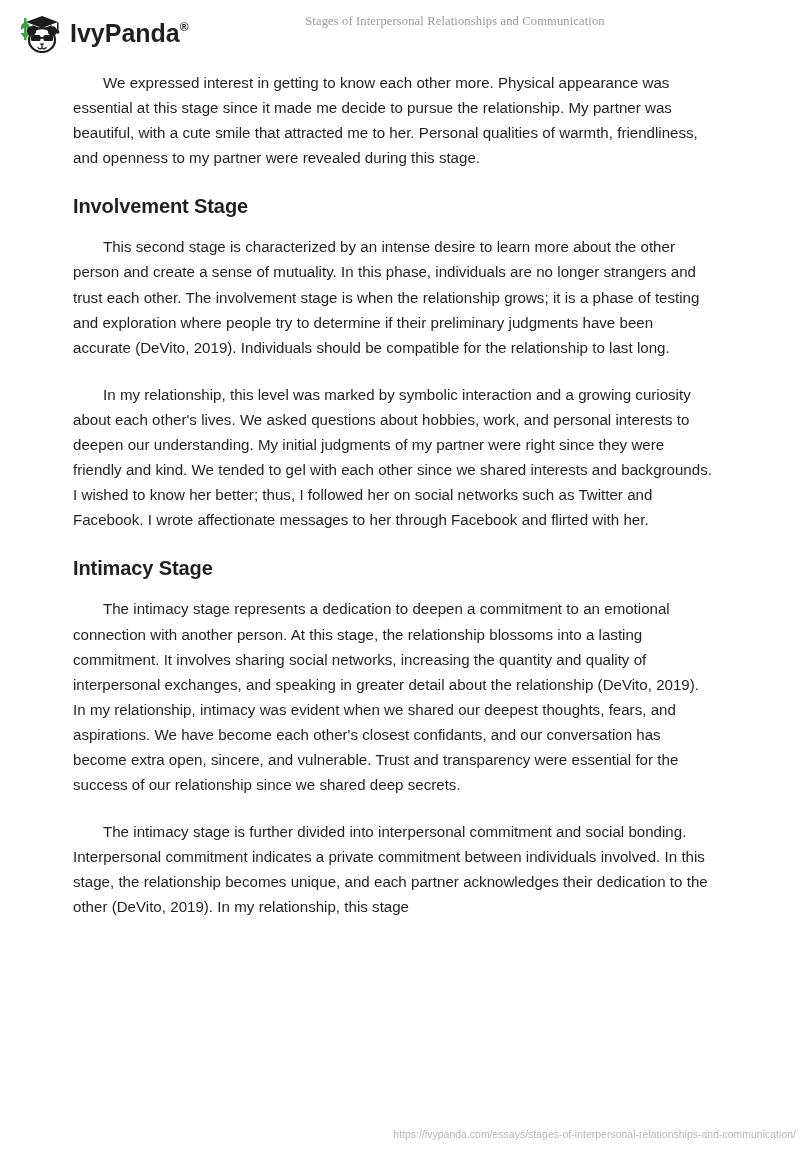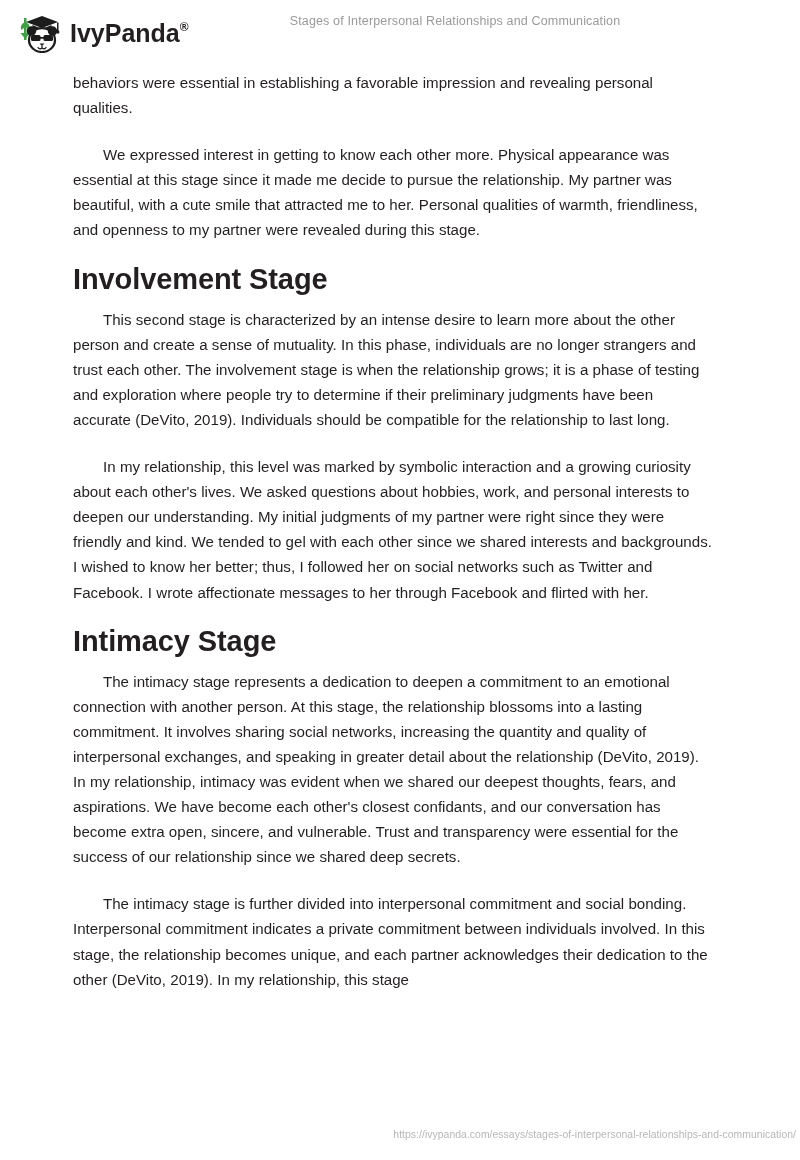--- a/index.html
+++ b/index.html
@@ -65,21 +65,21 @@
     top: -1px;
   }
   .header-title {
     position: absolute;
     left: 0;
     top: 14px;
     width: 800px;
     text-align: center;
     font-size: 12.5px;
     color: #9a9a9a;
-    font-family: Liberation Sans, sans-serif;
+    font-family: Liberation Serif, serif;
     letter-spacing: 0.15px;
     padding-left: 110px;
     box-sizing: border-box;
     white-space: nowrap;
   }
 
   
   .content {
     position: absolute;
     left: 73px;
@@ -92,21 +92,21 @@
     line-height: 25.1px;
     color: #231f20;
     text-align: left;
     word-spacing: 0.1px;
   }
   .content p.indent {
     text-indent: 30px;
   }
   .content h2 {
     margin: 6px 0 14px 0;
-    font-size: 29px;
+    font-size: 20px;
     line-height: 28px;
     font-weight: bold;
     color: #231f20;
     letter-spacing: -0.1px;
   }
   .content h2.tight-top {
     margin-top: 2px;
   }
 
   
@@ -166,21 +166,20 @@
         </g>
       </svg>
       <div class="brand-name"><span>IvyPanda</span><span class="reg">®</span></div>
     </div>
 
     <div class="header-title">Stages of Interpersonal Relationships and Communication</div>
   </div>
 
   <div class="content">
 
-    <p>behaviors were essential in establishing a favorable impression and revealing personal qualities.</p>
 
     <p class="indent">We expressed interest in getting to know each other more. Physical appearance was essential at this stage since it made me decide to pursue the relationship. My partner was beautiful, with a cute smile that attracted me to her. Personal qualities of warmth, friendliness, and openness to my partner were revealed during this stage.</p>
 
     <h2>Involvement Stage</h2>
 
     <p class="indent">This second stage is characterized by an intense desire to learn more about the other person and create a sense of mutuality. In this phase, individuals are no longer strangers and trust each other. The involvement stage is when the relationship grows; it is a phase of testing and exploration where people try to determine if their preliminary judgments have been accurate (DeVito, 2019). Individuals should be compatible for the relationship to last long.</p>
 
     <p class="indent">In my relationship, this level was marked by symbolic interaction and a growing curiosity about each other's lives. We asked questions about hobbies, work, and personal interests to deepen our understanding. My initial judgments of my partner were right since they were friendly and kind. We tended to gel with each other since we shared interests and backgrounds. I wished to know her better; thus, I followed her on social networks such as Twitter and Facebook. I wrote affectionate messages to her through Facebook and flirted with her.</p>
 
     <h2 class="tight-top">Intimacy Stage</h2>

